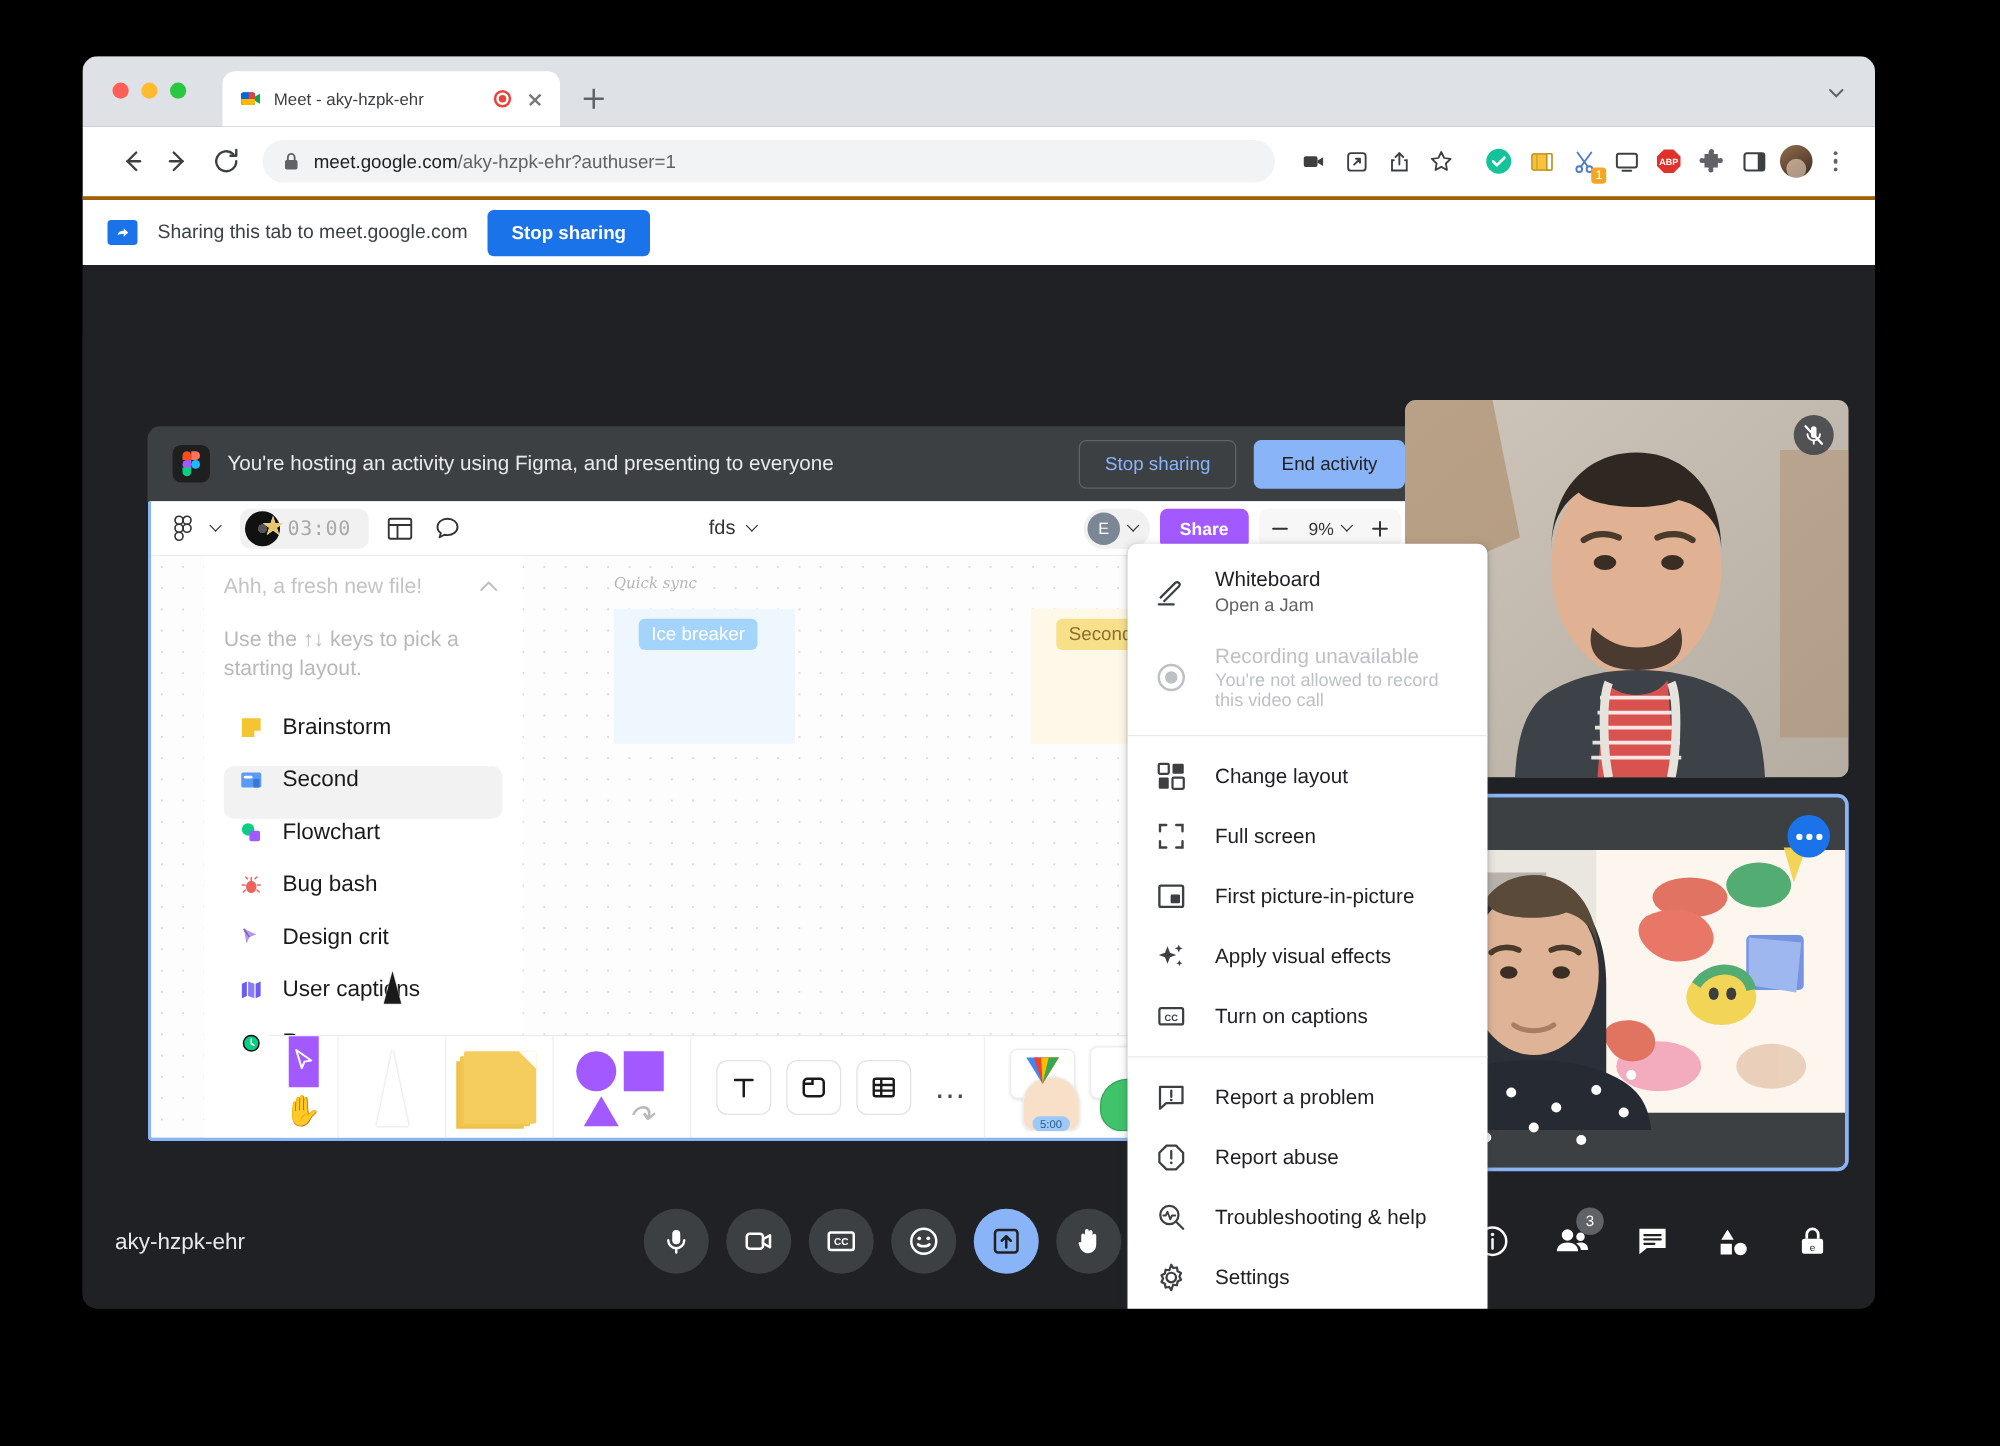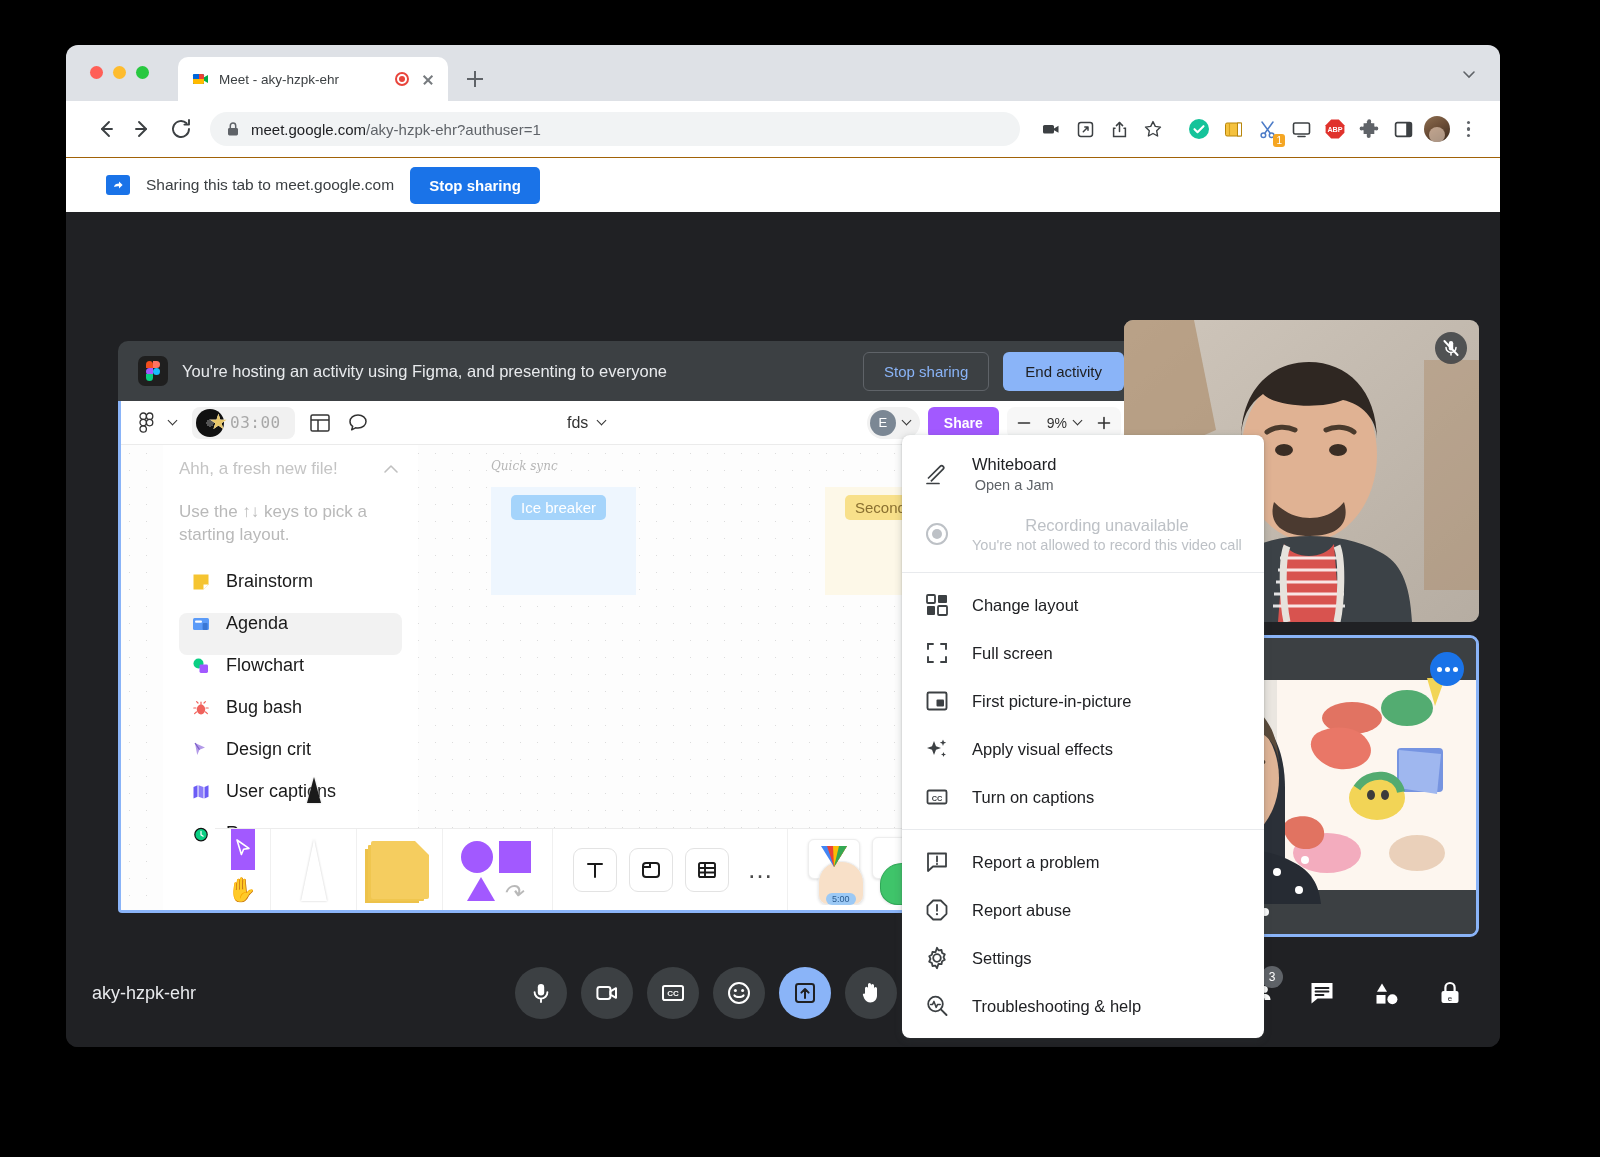--- a/index.html
+++ b/index.html
@@ -102,22 +102,22 @@
   .avatar-chrome:after{
     content:"";position:absolute;left:5px;top:11px;width:16px;height:16px;
     border-radius:50%;background:rgba(255,230,210,.55);
   }
   .kebab{width:28px;height:28px;position:relative;flex:0 0 28px;}
   .kebab i{position:absolute;left:12.5px;width:3.2px;height:3.2px;border-radius:50%;background:#5f6368;}
   .kebab i:nth-child(1){top:6px;} .kebab i:nth-child(2){top:12.4px;} .kebab i:nth-child(3){top:18.8px;}
 
   
   .sharebar{
-    height:55px;background:#fff;border-top:1px solid #a16207;
-    display:flex;align-items:center;padding:0 40px;gap:16px;
+    height:55px;background:#fff;border-top:3px solid #a16207;
+    display:flex;align-items:center;padding:0 20px;gap:16px;
   }
   .share-ico{
     width:24px;height:20px;background:#1a73e8;border-radius:3px;
     display:flex;align-items:center;justify-content:center;flex:0 0 24px;
   }
   .share-msg{font-size:15.5px;color:#3c4043;}
   .stop-sharing-btn{
     background:#1a73e8;color:#fff;border:none;border-radius:5px;
     font-family:inherit; font-size:15px;font-weight:bold;
     padding:10px 19px; cursor:pointer;
@@ -327,24 +327,24 @@
     position:relative;cursor:pointer;
   }
   .badge{
     position:absolute;right:-1px;top:-3px;min-width:22px;height:22px;border-radius:11px;
     background:#5f6368;color:#fff;font-size:12px;display:flex;align-items:center;justify-content:center;
     padding:0 5px;
   }
 
   
   .ctxmenu{
-    position:absolute;left:836px;top:168px;width:362px;
+    position:absolute;left:836px;top:168px;width:288px;
     background:#fff;border-radius:8px;
     box-shadow:0 2px 6px 2px rgba(60,64,67,.15), 0 1px 2px rgba(60,64,67,.3);
-    padding:8px 0;z-index:50;text-align:center;
+    padding:8px 0;z-index:50;
   }
   .mi{
     display:flex;align-items:center;gap:22px;padding:11px 22px;cursor:pointer;min-height:30px;
   }
   .mi-ico{width:26px;height:26px;flex:0 0 26px;display:flex;align-items:center;justify-content:center;}
   .mi-txt{font-size:16.5px;color:#202124;line-height:1.25;}
   .mi-sub{font-size:14.5px;color:#5f6368;margin-top:2px;}
   .mi.disabled .mi-txt{color:#bdc1c6;}
   .mi.disabled .mi-sub{color:#bdc1c6;}
   .mi-sep{height:1px;background:#e8eaed;margin:8px 0;}
@@ -612,21 +612,21 @@
                 <span>Brainstorm</span>
               </div>
               <div class="layout-item sel">
                 <span class="li-ico">
                   <svg width="18" height="18" viewBox="0 0 18 18">
                       <rect x="1" y="3" width="16" height="12" rx="1.5" fill="#5b9bf8"></rect>
                       <rect x="3" y="5.6" width="7" height="2.2" rx="1.1" fill="#fff"></rect>
                       <rect x="10.6" y="8" width="5" height="7" rx="1" fill="#3a77d4"></rect>
                     </svg>
                 </span>
-                <span>Agenda</span>
+                <span>Second</span>
               </div>
               <div class="layout-item">
                 <span class="li-ico">
                   <svg width="18" height="18" viewBox="0 0 18 18">
                       <circle cx="6.5" cy="6.5" r="5" fill="#0acf83"></circle>
                       <rect x="7.5" y="7.5" width="8.5" height="8.5" rx="1.4" fill="#a259ff"></rect>
                     </svg>
                 </span>
                 <span>Flowchart</span>
               </div>
@@ -929,35 +929,35 @@
               <path d="M8.2 2.5h7.6l5.7 5.7v7.6l-5.7 5.7H8.2L2.5 15.8V8.2z" stroke="#3c4043" stroke-width="1.8" fill="none" stroke-linejoin="round"></path>
               <path d="M12 6.8v6" stroke="#3c4043" stroke-width="1.8" stroke-linecap="round"></path>
               <circle cx="12" cy="16.2" r="1.1" fill="#3c4043"></circle>
             </svg>
         </span>
         <span class="mi-txt">Report abuse</span>
       </div>
       <div class="mi">
         <span class="mi-ico">
           <svg width="24" height="24" viewBox="0 0 24 24">
-              <path d="M12 8.2A3.8 3.8 0 1 0 12 15.8 3.8 3.8 0 0 0 12 8.2z" stroke="#3c4043" stroke-width="1.8" fill="none"></path>
-              <path d="M12 1.8l1.5 2.6 3-.4.6 3 2.7 1.4-1.3 2.7 1.3 2.7-2.7 1.4-.6 3-3-.4L12 22.2l-1.5-2.6-3 .4-.6-3-2.7-1.4 1.3-2.7-1.3-2.7 2.7-1.4.6-3 3 .4z" stroke="#3c4043" stroke-width="1.8" fill="none" stroke-linejoin="round"></path>
-            </svg>
-        </span>
-        <span class="mi-txt">Settings</span>
+              <circle cx="10.5" cy="10" r="7.3" stroke="#3c4043" stroke-width="1.8" fill="none"></circle>
+              <path d="M15.9 15.4L21.5 21" stroke="#3c4043" stroke-width="1.9" stroke-linecap="round"></path>
+              <path d="M5.6 10.4h2l1.4-3 2.2 6 1.4-3h2.6" stroke="#3c4043" stroke-width="1.5" fill="none" stroke-linecap="round" stroke-linejoin="round"></path>
+            </svg>
+        </span>
+        <span class="mi-txt">Troubleshooting &amp; help</span>
       </div>
       <div class="mi">
         <span class="mi-ico">
           <svg width="24" height="24" viewBox="0 0 24 24">
-              <circle cx="10.5" cy="10" r="7.3" stroke="#3c4043" stroke-width="1.8" fill="none"></circle>
-              <path d="M15.9 15.4L21.5 21" stroke="#3c4043" stroke-width="1.9" stroke-linecap="round"></path>
-              <path d="M5.6 10.4h2l1.4-3 2.2 6 1.4-3h2.6" stroke="#3c4043" stroke-width="1.5" fill="none" stroke-linecap="round" stroke-linejoin="round"></path>
-            </svg>
-        </span>
-        <span class="mi-txt">Troubleshooting &amp; help</span>
+              <path d="M12 8.2A3.8 3.8 0 1 0 12 15.8 3.8 3.8 0 0 0 12 8.2z" stroke="#3c4043" stroke-width="1.8" fill="none"></path>
+              <path d="M12 1.8l1.5 2.6 3-.4.6 3 2.7 1.4-1.3 2.7 1.3 2.7-2.7 1.4-.6 3-3-.4L12 22.2l-1.5-2.6-3 .4-.6-3-2.7-1.4 1.3-2.7-1.3-2.7 2.7-1.4.6-3 3 .4z" stroke="#3c4043" stroke-width="1.8" fill="none" stroke-linejoin="round"></path>
+            </svg>
+        </span>
+        <span class="mi-txt">Settings</span>
       </div>
     </div>
 
     <div class="meet-bar">
       <span class="meet-code">aky-hzpk-ehr</span>
 
       <div class="ctr-center">
         <button class="cbtn">
           <svg width="24" height="24" viewBox="0 0 24 24">
               <rect x="8.8" y="3" width="6.4" height="11.4" rx="3.2" fill="#fff"></rect>

